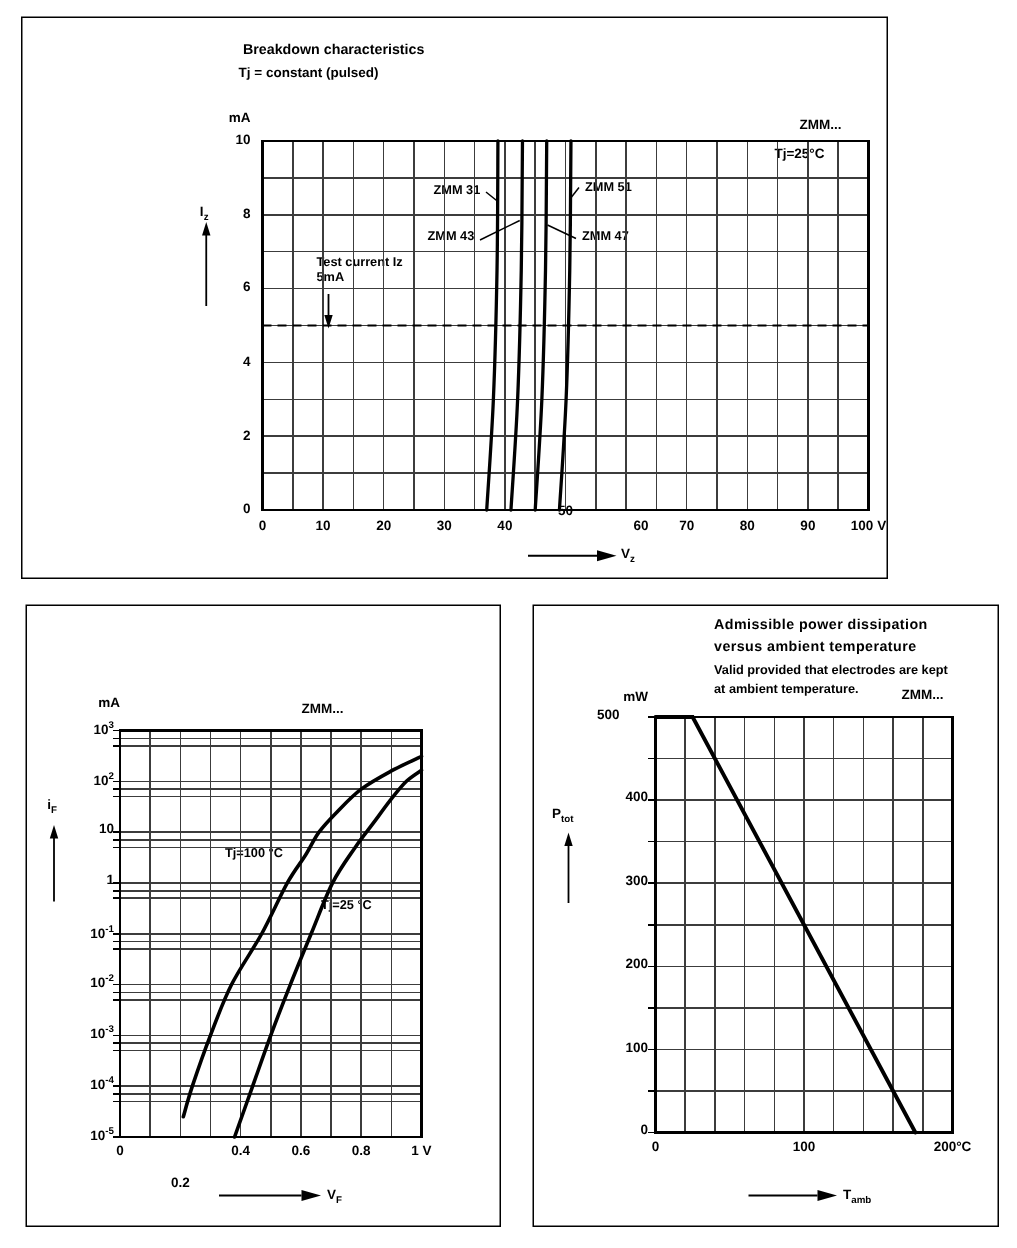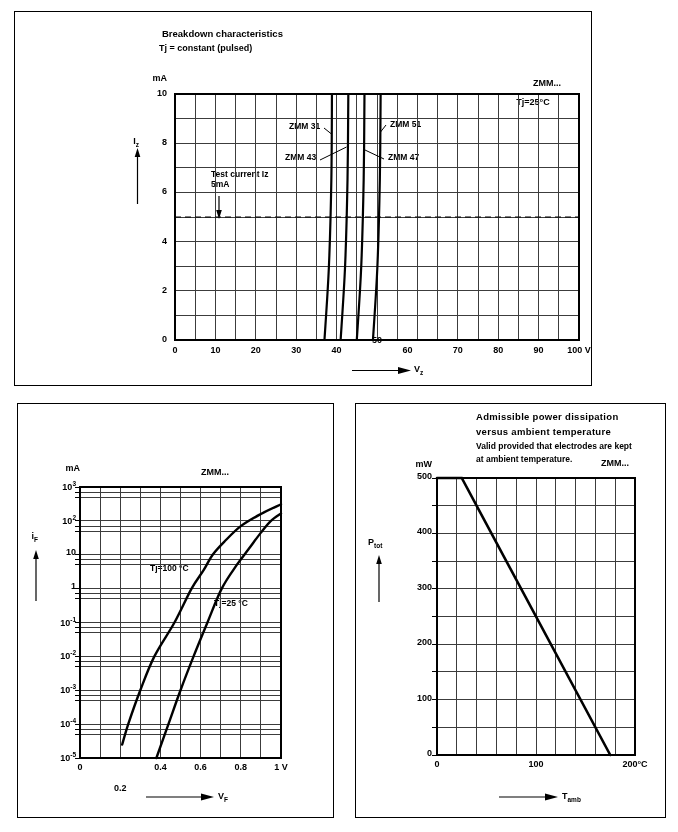--- a/index.html
+++ b/index.html
@@ -91,21 +91,21 @@
         <polygon points="204,207 201.2,198 206.8,198" fill="#000000"></polygon>
         <line x1="337" y1="358.5" x2="383" y2="358.5" stroke="#000000" stroke-width="1.2"></line>
         <polygon points="396,358.5 383,354.9 383,362.1" fill="#000000"></polygon>
       </svg>
       <div class="tick" style="top: 334px; width: 30px; left: 145px; text-align: center;">0</div>
       <div class="tick" style="top: 334px; width: 30px; left: 185.4px; text-align: center;">10</div>
       <div class="tick" style="top: 334px; width: 30px; left: 225.8px; text-align: center;">20</div>
       <div class="tick" style="top: 334px; width: 30px; left: 266.2px; text-align: center;">30</div>
       <div class="tick" style="top: 334px; width: 30px; left: 306.6px; text-align: center;">40</div>
       <div class="tick" style="top: 324px; width: 30px; left: 347px; text-align: center;">50</div>
-      <div class="tick" style="top: 334px; width: 30px; left: 387.4px; text-align: left;">60</div>
+      <div class="tick" style="top: 334px; width: 30px; left: 387.4px; text-align: right;">60</div>
       <div class="tick" style="top: 334px; width: 30px; left: 427.8px; text-align: center;">70</div>
       <div class="tick" style="top: 334px; width: 30px; left: 468.2px; text-align: center;">80</div>
       <div class="tick" style="top: 334px; width: 30px; left: 508.6px; text-align: center;">90</div>
       <div class="tick" style="top: 334px; width: 44px; left: 542px; text-align: center;">100 V</div>
       <div class="tick" style="top: 323px; width: 30px; left: 122px; text-align: right;">0</div>
       <div class="tick" style="top: 273.8px; width: 30px; left: 122px; text-align: right;">2</div>
       <div class="tick" style="top: 224.6px; width: 30px; left: 122px; text-align: right;">4</div>
       <div class="tick" style="top: 175.4px; width: 30px; left: 122px; text-align: right;">6</div>
       <div class="tick" style="top: 126.2px; width: 30px; left: 122px; text-align: right;">8</div>
       <div class="tick" style="top: 77px; width: 30px; left: 122px; text-align: right;">10</div>
@@ -256,16 +256,16 @@
         <polygon points="202,393 189,389.4 189,396.6" fill="#000000"></polygon>
       </svg>
       <div class="tick" style="top: 356px; width: 30px; left: 66px; text-align: center;">0</div>
       <div class="tick" style="top: 356px; width: 30px; left: 165px; text-align: center;">100</div>
       <div class="tick" style="top: 356px; width: 44px; left: 257px; text-align: center;">200°C</div>
       <div class="tick" style="top: 345px; width: 34px; left: 42px; text-align: right;">0</div>
       <div class="tick" style="top: 289.6px; width: 34px; left: 42px; text-align: right;">100</div>
       <div class="tick" style="top: 234.2px; width: 34px; left: 42px; text-align: right;">200</div>
       <div class="tick" style="top: 178.8px; width: 34px; left: 42px; text-align: right;">300</div>
       <div class="tick" style="top: 123.4px; width: 34px; left: 42px; text-align: right;">400</div>
-      <div class="tick" style="top: 68px; width: 34px; left: 42px; text-align: right;">500</div>
+      <div class="tick" style="top: 68px; width: 34px; left: 42px; text-align: left;">500</div>
     </section>
 
 </div>
 
 </body></html>

